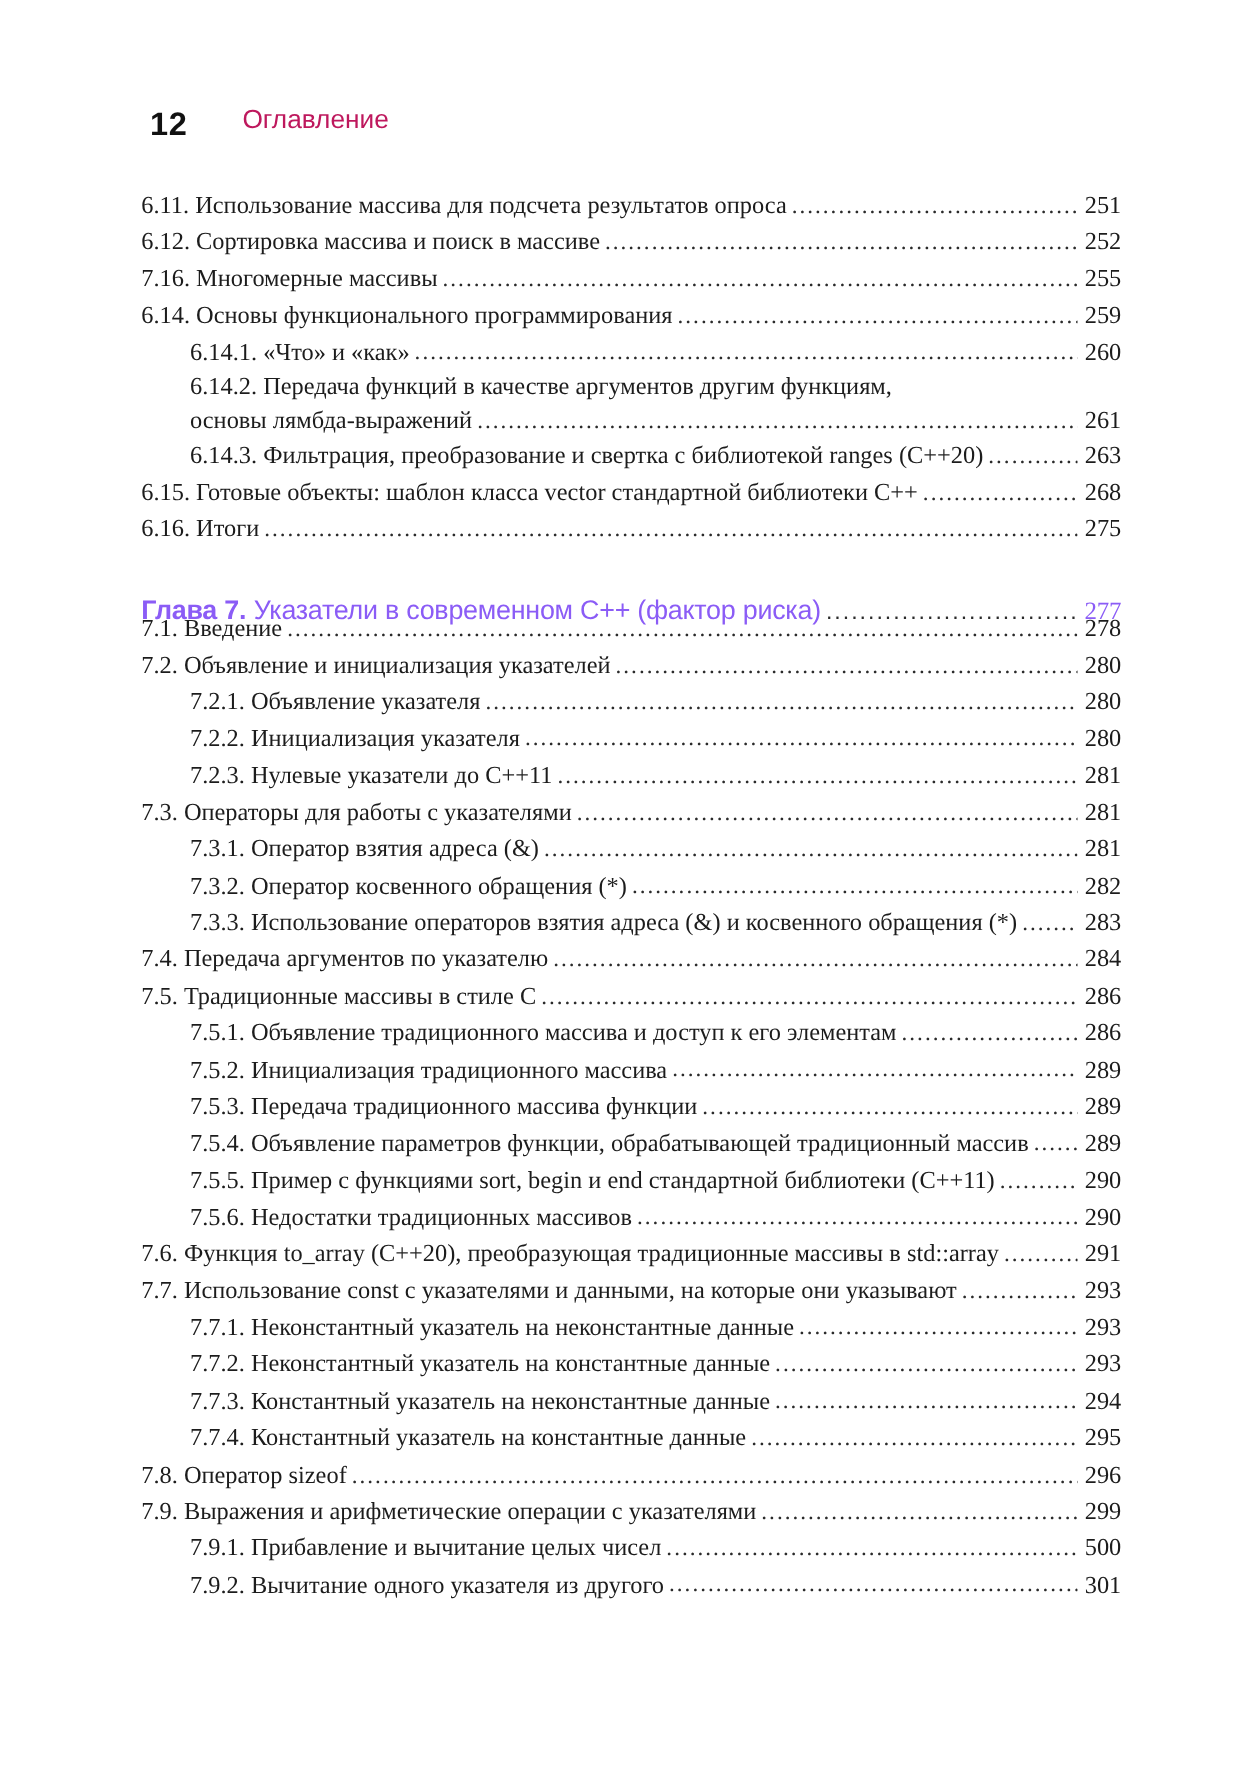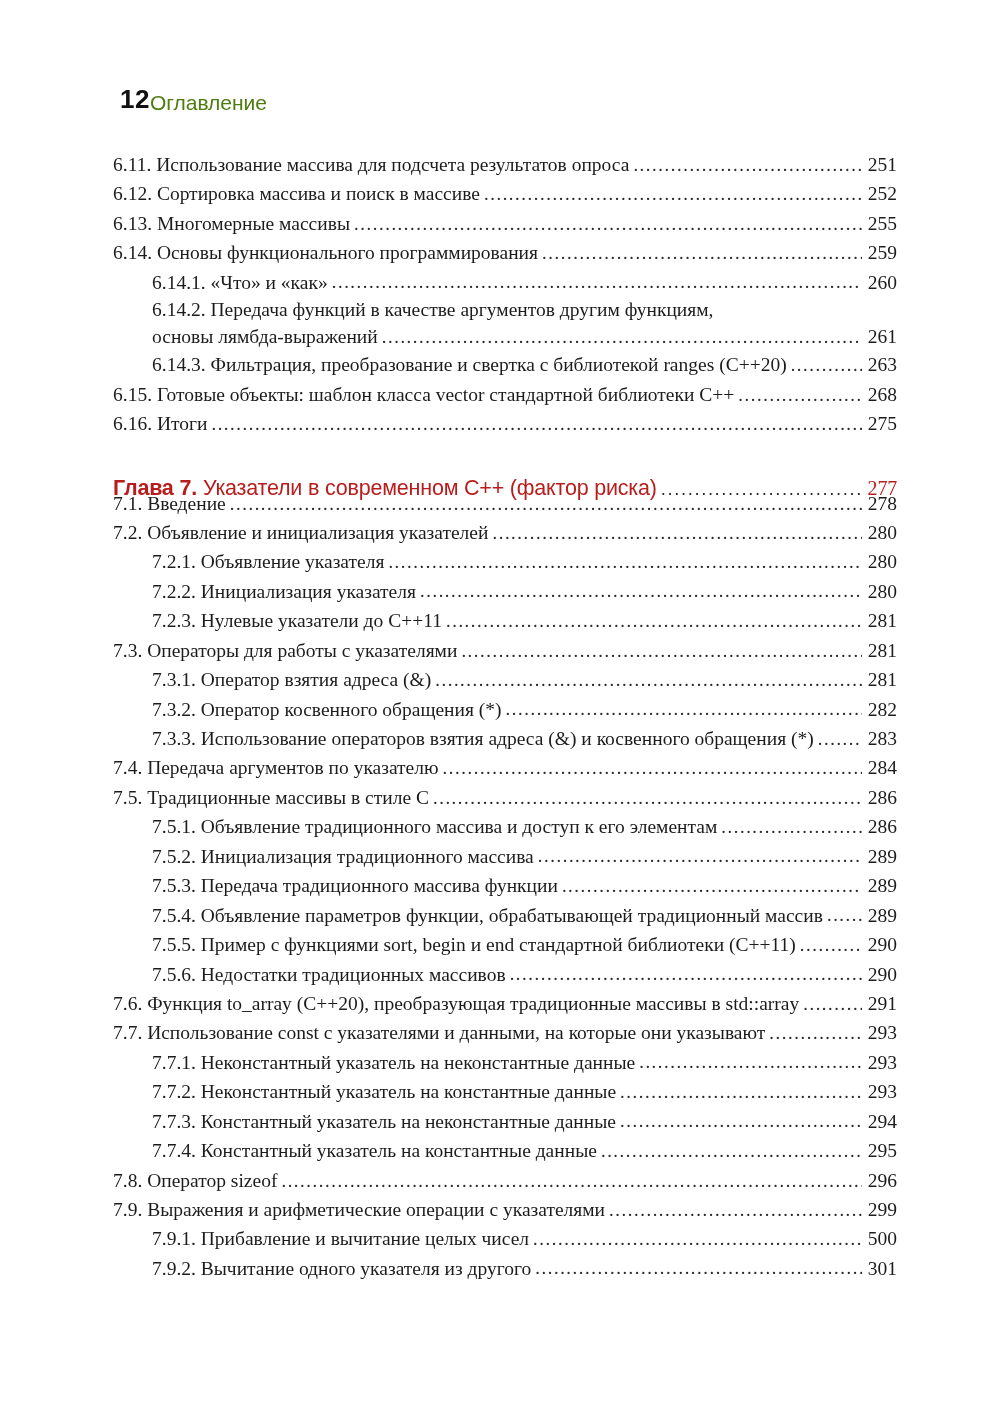--- a/index.html
+++ b/index.html
@@ -10,32 +10,33 @@
     background: #ffffff;
     font-family: "Liberation Serif", serif;
     color: #1c1c1c;
     overflow: hidden;
   }
   .page-header {
     position: absolute;
     top: 84px;
     left: 120px;
     display: flex;
-    align-items: flex-end;
+    align-items: flex-start;
     font-family: "Liberation Sans", sans-serif;
   }
   .page-num {
     font-weight: bold;
     font-size: 26px;
     color: #111;
     letter-spacing: 0.5px;
   }
   .header-title {
+    margin-left: 44px;
     font-size: 21px;
-    color: #4d7c0f;
+    color: #be185d;
   }
   .toc {
     position: absolute;
     top: 150px;
     left: 113px;
     width: 784px;
   }
   .row {
     display: flex;
     align-items: baseline;
@@ -63,21 +64,21 @@
   .pg { flex: 0 0 auto; }
   .wrapline { height: 26.5px; line-height: 26.5px; }
   .chapter {
     font-family: "Liberation Sans", sans-serif;
     font-size: 21.5px;
     height: 30px;
     line-height: 30px;
     margin-top: 17px;
     margin-bottom: 3px;
     letter-spacing: -0.2px;
-    color: #b91c1c;
+    color: #8b5cf6;
   }
   .chapter .prefix { font-weight: bold; flex: 0 0 auto; }
   .chapter .t { margin-left: 6px; margin-top: 17px; }
   .chapter .pg { font-family: "Liberation Serif", serif; font-size: 20px; }
 </style>
 </head>
 <body>
 
 <div class="page">
   <div class="page-header">
@@ -89,21 +90,21 @@
         <span class="t">6.11. Использование массива для подсчета результатов опроса</span>
         <span class="leader"></span>
         <span class="pg">251</span>
       </div>
       <div class="row">
         <span class="t">6.12. Сортировка массива и поиск в массиве</span>
         <span class="leader"></span>
         <span class="pg">252</span>
       </div>
       <div class="row">
-        <span class="t">6.13. Многомерные массивы</span>
+        <span class="t">7.16. Многомерные массивы</span>
         <span class="leader"></span>
         <span class="pg">255</span>
       </div>
       <div class="row">
         <span class="t">6.14. Основы функционального программирования</span>
         <span class="leader"></span>
         <span class="pg">259</span>
       </div>
       <div class="row lvl1">
         <span class="t">6.14.1. «Что» и «как»</span>

